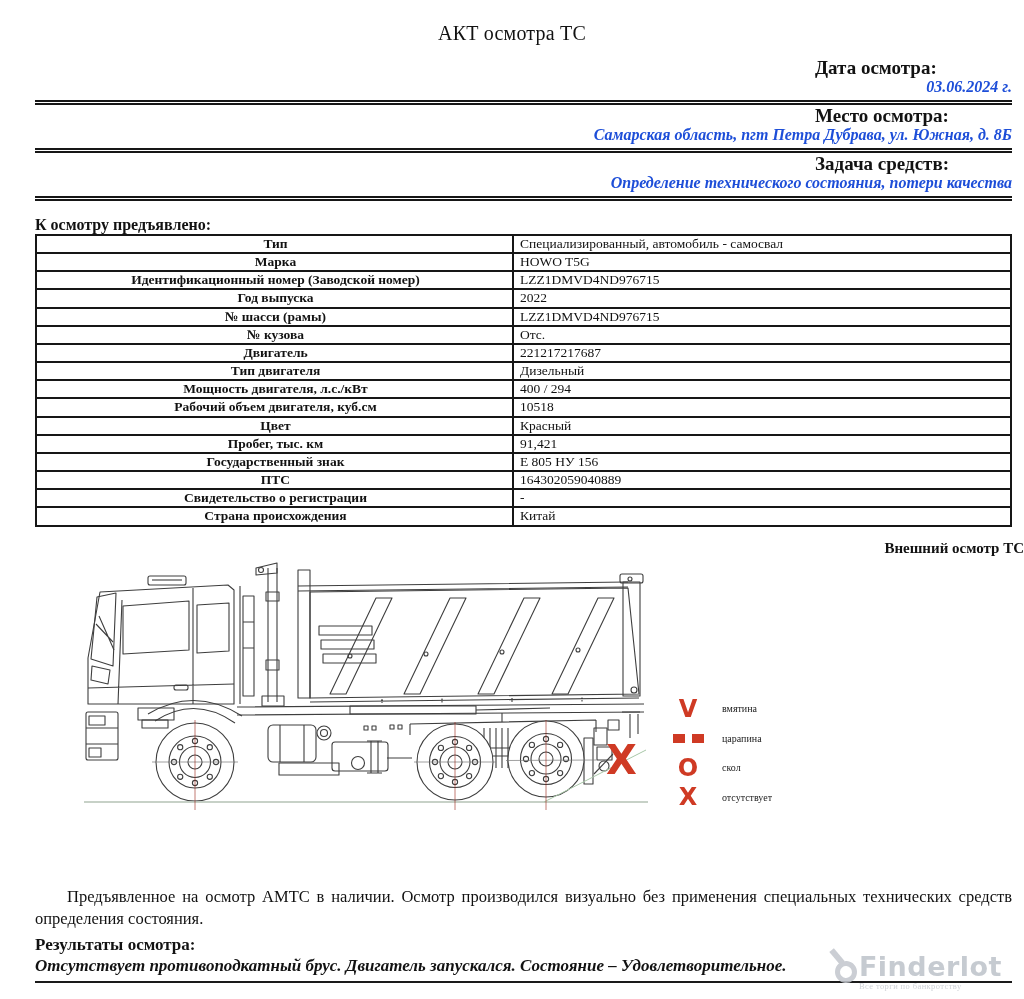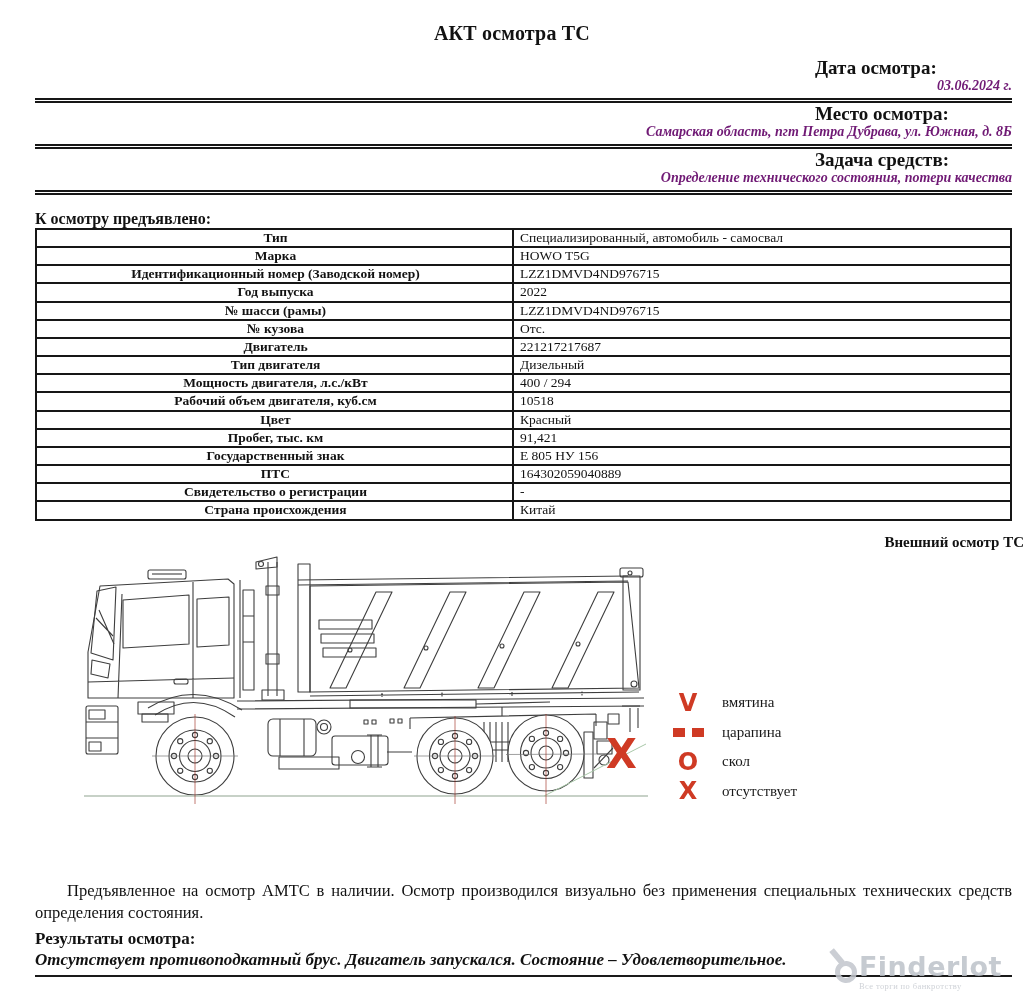--- a/index.html
+++ b/index.html
@@ -1,41 +1,41 @@
 <!DOCTYPE html>
 <html><head>
 <meta charset="utf-8">
 <style>
   * { margin:0; padding:0; box-sizing:border-box; }
   body { background:#e8e8e8; font-family:"Liberation Serif", serif; }
   .page { position:relative; width:1024px; height:999px; background:#ffffff; margin:0 auto; overflow:hidden; color:#121212; }
 
-  .doc-title { padding-top:22px; text-align:center; font-size:20px; font-weight:bold; letter-spacing:.2px; }
+  .doc-title { padding-top:22px; text-align:center; font-size:20px; font-weight:normal; letter-spacing:.2px; }
 
   .hdr { margin:12px 12px 0 35px; }
   .hdr-row { display:flex; align-items:flex-end; border-bottom:5px double #161616; padding:1px 0 2px 0; min-height:24px;flex-direction:column; }
   .hdr-label { width:197px; font-weight:bold; font-size:19px; line-height:1.05; }
-  .hdr-value { font-style:italic; font-weight:bold; font-size:14px; padding-bottom:2px; color:#701a75; }
+  .hdr-value { font-style:italic; font-weight:bold; font-size:16px; padding-bottom:2px; color:#1d4ed8; }
 
   .presented-heading { margin:15px 0 0 35px; font-size:16px; font-weight:bold; }
 
   table.spec { margin-left:35px; width:977px; border-collapse:collapse; table-layout:fixed; }
   table.spec td { border:2px solid #161616; font-size:13.5px; height:17.5px; padding:1px 4px 1px 6px; line-height:1.05; overflow:hidden; white-space:nowrap; }
   td.spec-lbl { font-weight:bold; width:477px;text-align:center; }
   td.spec-val { font-weight:normal; }
 
   .inspect-titles { margin-top:11px; text-align:right; font-weight:bold; font-size:15px; line-height:1.35; }
 
   .drawing { position:relative; height:318px; }
   svg.truck { position:absolute; left:82px; top:4px; }
 
   .legend { position:absolute; left:666px; top:136px; }
   .legend-row { display:flex; align-items:center; height:29.5px; }
   .legend-sym { width:44px; text-align:center; color:#cf3a24; font-family:"DejaVu Sans", sans-serif; font-weight:bold; font-size:24px; line-height:1; }
-  .legend-label { margin-left:12px; font-size:15px; color:#1a1a1a; }
+  .legend-label { margin-left:12px; font-size:10px; color:#1a1a1a; }
   .scratch-sym { display:flex; justify-content:center; align-items:center; gap:7px; }
   .scratch-sym .dash { width:12px; height:9px; background:#cf3a24; }
 
   .footer { margin:10px 12px 0 35px; }
   .footer-para { font-size:16.5px; text-align:justify; text-indent:32px; line-height:1.32; }
   .results-heading { font-weight:bold; font-size:17px; margin-top:6px; }
   .results-text { font-weight:bold; font-style:italic; font-size:17px; padding:1px 0 5px 0; border-bottom:2px solid #1a1a1a; }
 
   .wm { position:absolute; right:22px; bottom:8px; display:flex; align-items:center; opacity:.85; }
   .wm-lens { position:relative; width:22px; height:22px; border:5px solid #c2c6cd; border-radius:50%; transform:rotate(-40deg); margin-right:2px; z-index:1; }

